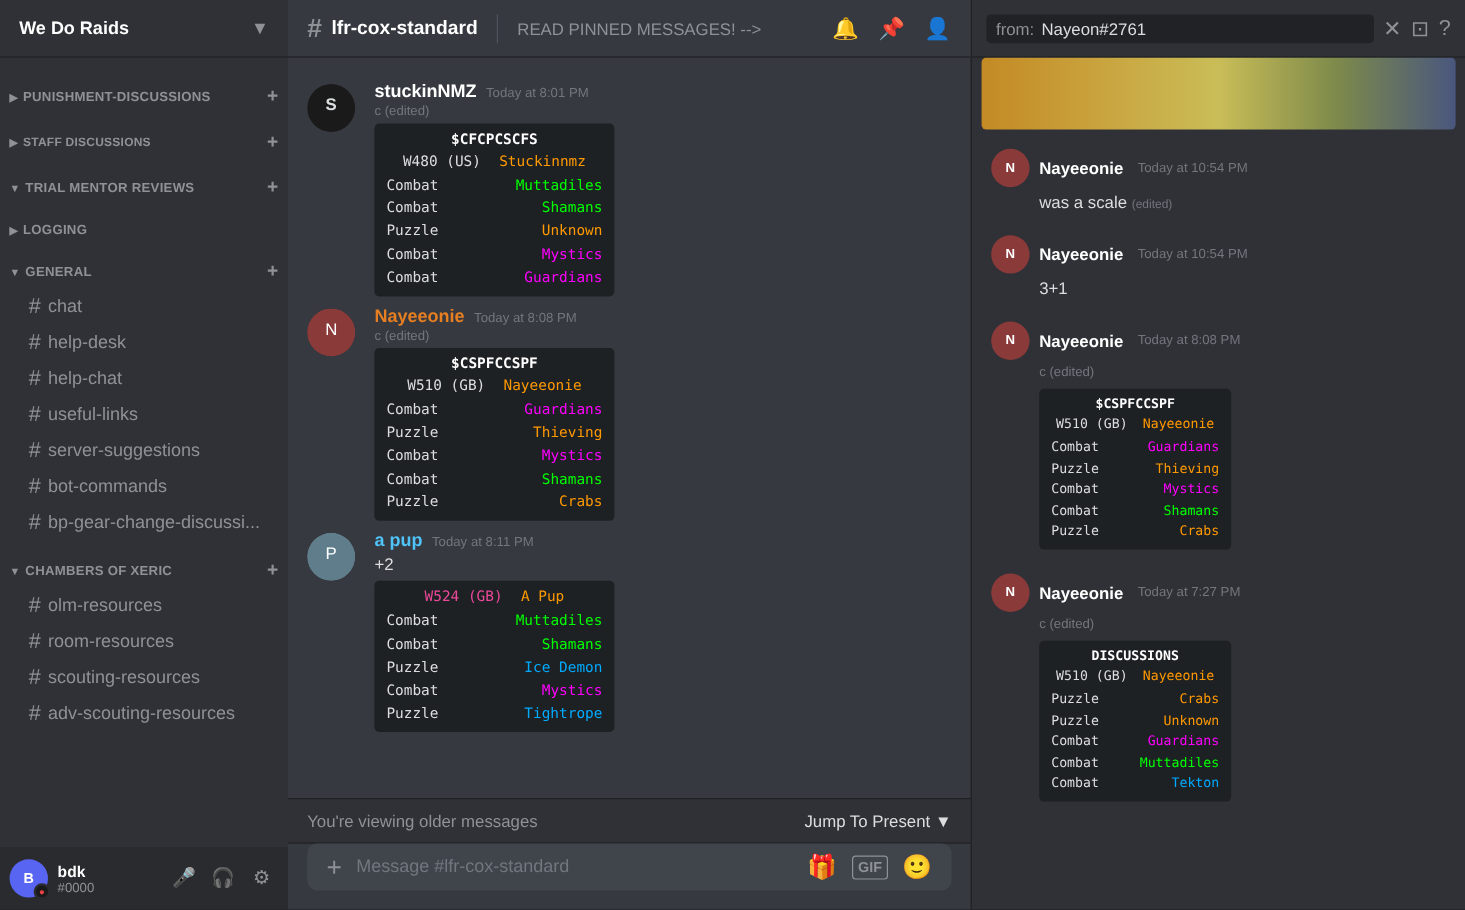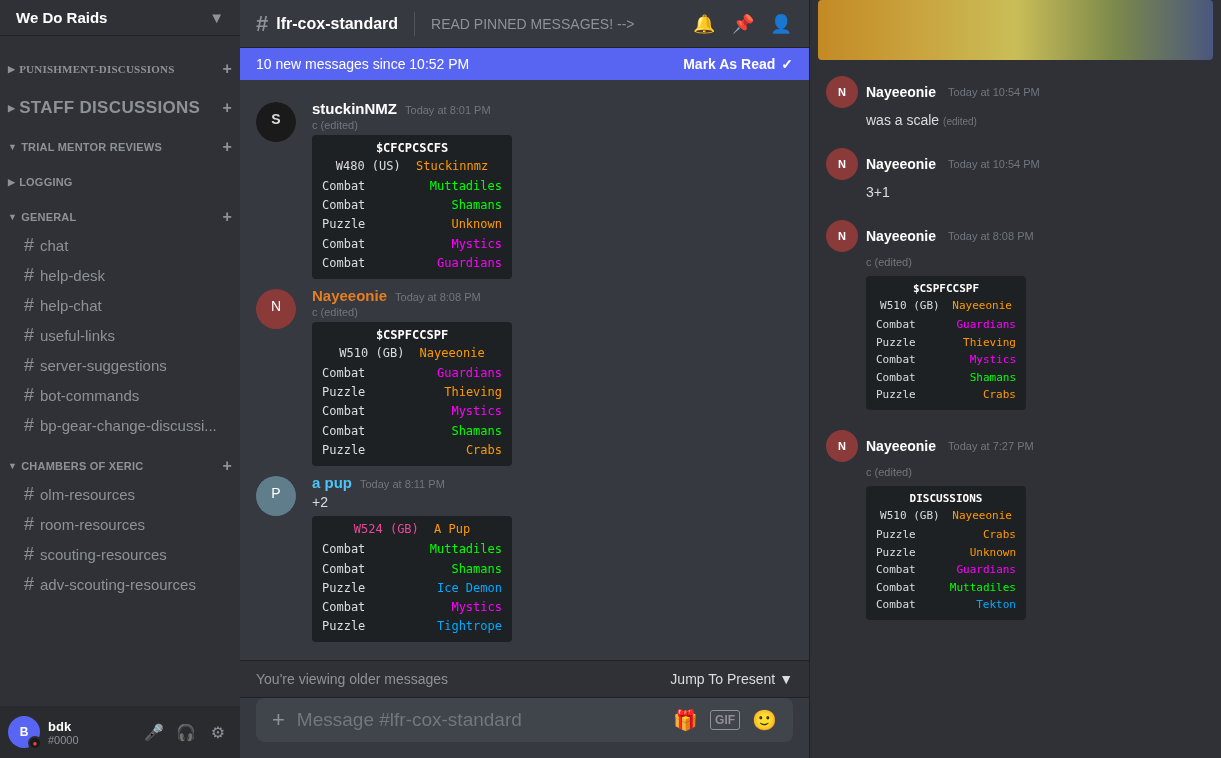--- a/index.html
+++ b/index.html
@@ -17,21 +17,21 @@
     
     .sidebar {
       width: 240px;
       background: #2f3136;
       display: flex;
       flex-direction: column;
       height: 100%;
       flex-shrink: 0;
     }
     .server-header {
-      height: 36px;
+      height: 48px;
       background: #2f3136;
       border-bottom: 1px solid #202225;
       display: flex;
       align-items: center;
       padding: 0 16px;
       cursor: pointer;
       font-weight: 600;
       font-size: 15px;
       color: #fff;
       justify-content: space-between;
@@ -256,21 +256,21 @@
       color: #8e9297;
       font-size: 22px;
       cursor: pointer;
     }
     .chat-input {
       flex: 1;
       background: transparent;
       border: none;
       outline: none;
       color: #dcddde;
-      font-size: 19px;
+      font-size: 15px;
       padding: 11px 0;
     }
     .chat-input::placeholder { color: #72767d; }
     .chat-input-icons { display: flex; gap: 12px; align-items: center; }
     .chat-input-icon { color: #8e9297; font-size: 20px; cursor: pointer; }
 
     .slowmode-bar {
       text-align: center;
       font-size: 12px;
       color: #8e9297;
@@ -377,29 +377,29 @@
       <span style="font-weight:600;font-size:15px;color:#fff;">We Do Raids</span>
     </div>
     <span style="color:#8e9297;">▼</span>
   </div>
 
   <div class="channels-list">
 
     <div class="category-header">
       <div class="category-header-left">
         <span style="font-size:9px;">▶</span>
-        <span style="font-size:11px;font-weight:700;color:#8e9297;text-transform:uppercase;letter-spacing:.02em;font-family:Liberation Serif, serif;">PUNISHMENT-DISCUSSIONS</span>
+        <span style="font-size:11px;font-weight:700;color:#8e9297;text-transform:uppercase;letter-spacing:.02em;">PUNISHMENT-DISCUSSIONS</span>
       </div>
       <span class="category-add">+</span>
     </div>
 
     <div class="category-header">
       <div class="category-header-left">
         <span style="font-size:9px;">▶</span>
-        <span style="font-size:17px;font-weight:700;color:#8e9297;text-transform:uppercase;letter-spacing:.02em;">STAFF DISCUSSIONS</span>
+        <span style="font-size:10px;font-weight:700;color:#8e9297;text-transform:uppercase;letter-spacing:.02em;">STAFF DISCUSSIONS</span>
       </div>
       <span class="category-add">+</span>
     </div>
 
     <div class="category-header">
       <div class="category-header-left">
         <span style="font-size:9px;">▼</span>
         <span style="font-size:11px;font-weight:700;color:#8e9297;text-transform:uppercase;letter-spacing:.02em;">TRIAL MENTOR REVIEWS</span>
       </div>
       <span class="category-add">+</span>
@@ -502,27 +502,20 @@
     <span class="chat-channel-name">lfr-cox-standard</span>
     <div class="chat-header-divider"></div>
     <span style="color:#8e9297;font-size:14px;">READ PINNED MESSAGES! --&gt;</span>
     <div class="chat-header-icons">
       <span class="chat-header-icon" title="Notification Settings">🔔</span>
       <span class="chat-header-icon" title="Pinned Messages">📌</span>
       <span class="chat-header-icon" title="Member List">👤</span>
     </div>
   </div>
 
-  <div class="notification-bar">
-    <span>10 new messages since 10:52 PM</span>
-    <div class="mark-as-read">
-      <span>Mark As Read</span>
-      <span>✓</span>
-    </div>
-  </div>
 
   <div class="messages-area">
 
     <div class="message">
       <div class="avatar">
         <div class="avatar-circle" style="background:#2d2d2d;width:40px;height:40px;">
           <svg width="40" height="40" viewBox="0 0 40 40">
             <rect width="40" height="40" fill="#1a1a1a" rx="20"></rect>
             <text x="50%" y="55%" text-anchor="middle" fill="#dcddde" font-size="14" font-family="Arial">S</text>
           </svg>
@@ -671,20 +664,29 @@
         <span class="chat-input-icon">🎁</span>
         <span class="chat-input-icon" style="font-size:12px;font-weight:700;border:1px solid #8e9297;padding:2px 4px;border-radius:3px;">GIF</span>
         <span class="chat-input-icon">🙂</span>
       </div>
     </div>
   </div>
 </div>
 
 <div class="search-panel">
 
+  <div class="search-header">
+    <div class="search-input-box">
+      <span class="search-input-text">from:</span>
+      <span class="search-input-value">Nayeon#2761</span>
+    </div>
+    <span class="search-header-icon">✕</span>
+    <span class="search-header-icon">⊡</span>
+    <span class="search-header-icon">?</span>
+  </div>
 
 
   <div class="search-results-list">
 
     <div style="height:60px;background:linear-gradient(90deg,#e8a020,#f0c040,#f0e060,#90a050,#506090);border-radius:4px;margin-bottom:8px;overflow:hidden;opacity:0.8;"></div>
 
     <div class="search-result-item">
       <div class="search-result-header">
         <div class="small-avatar-circle" style="background:#8b3a3a;">N</div>
         <span class="search-result-author">Nayeeonie</span>

